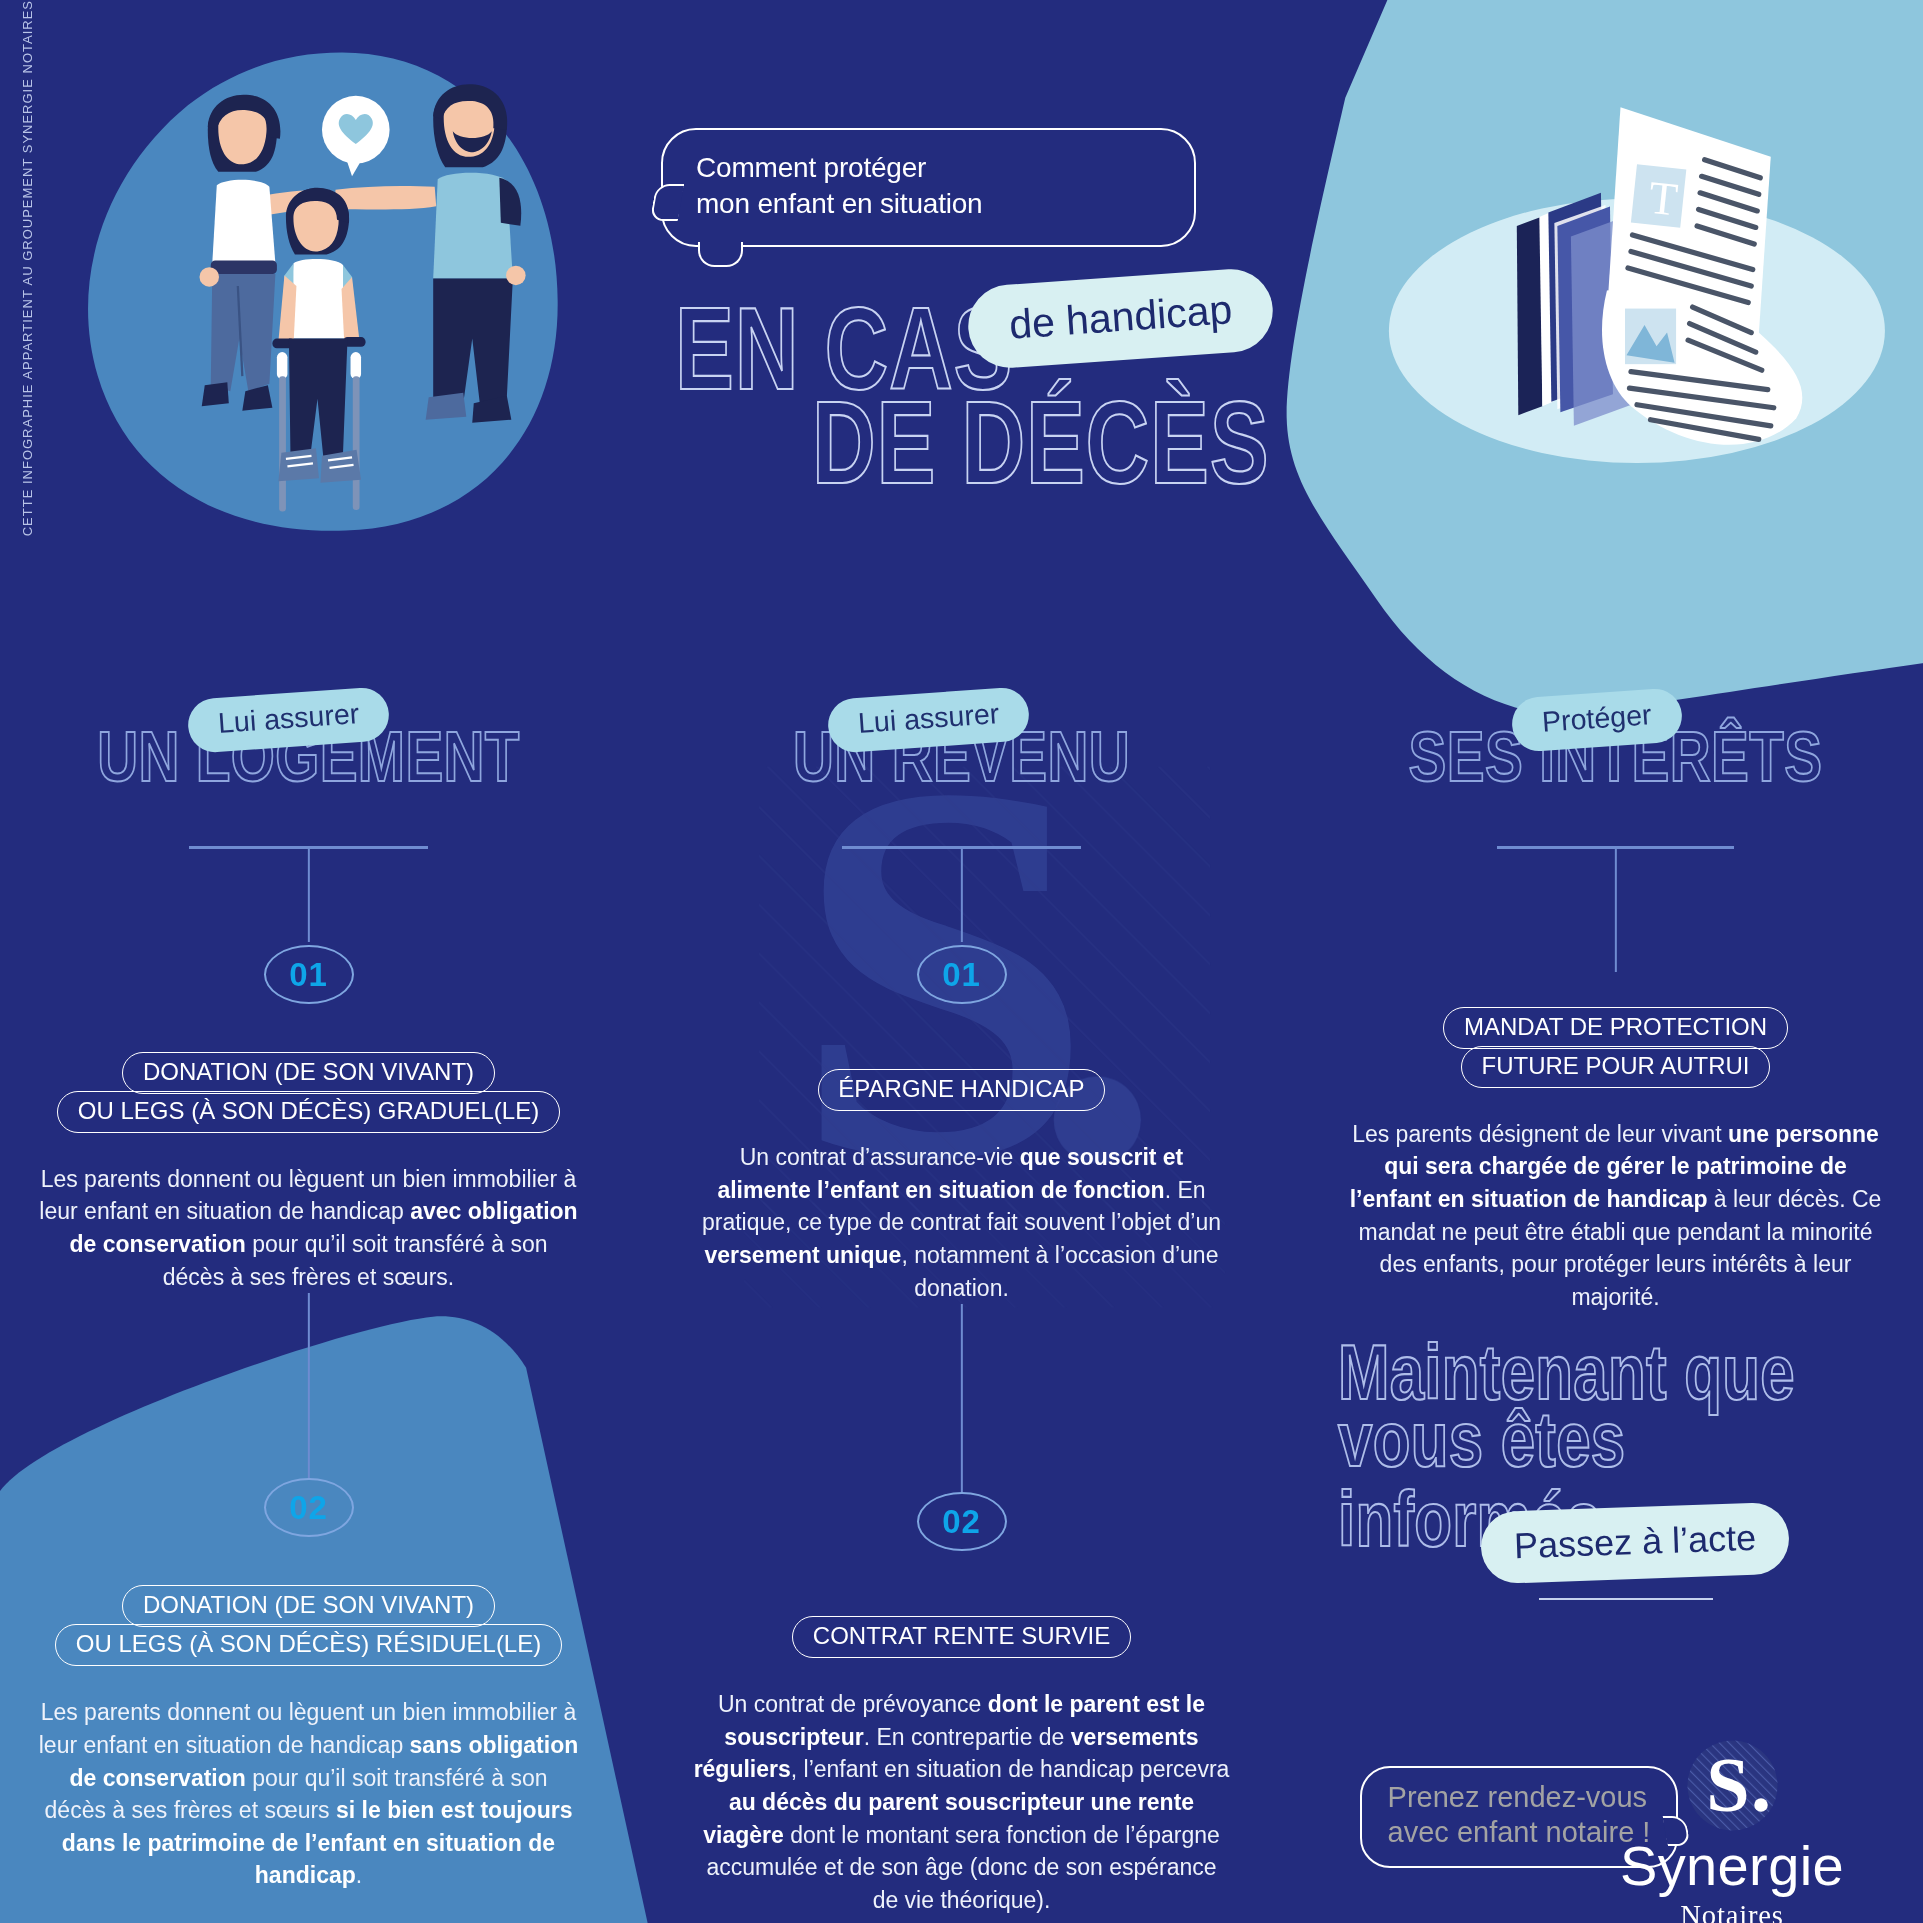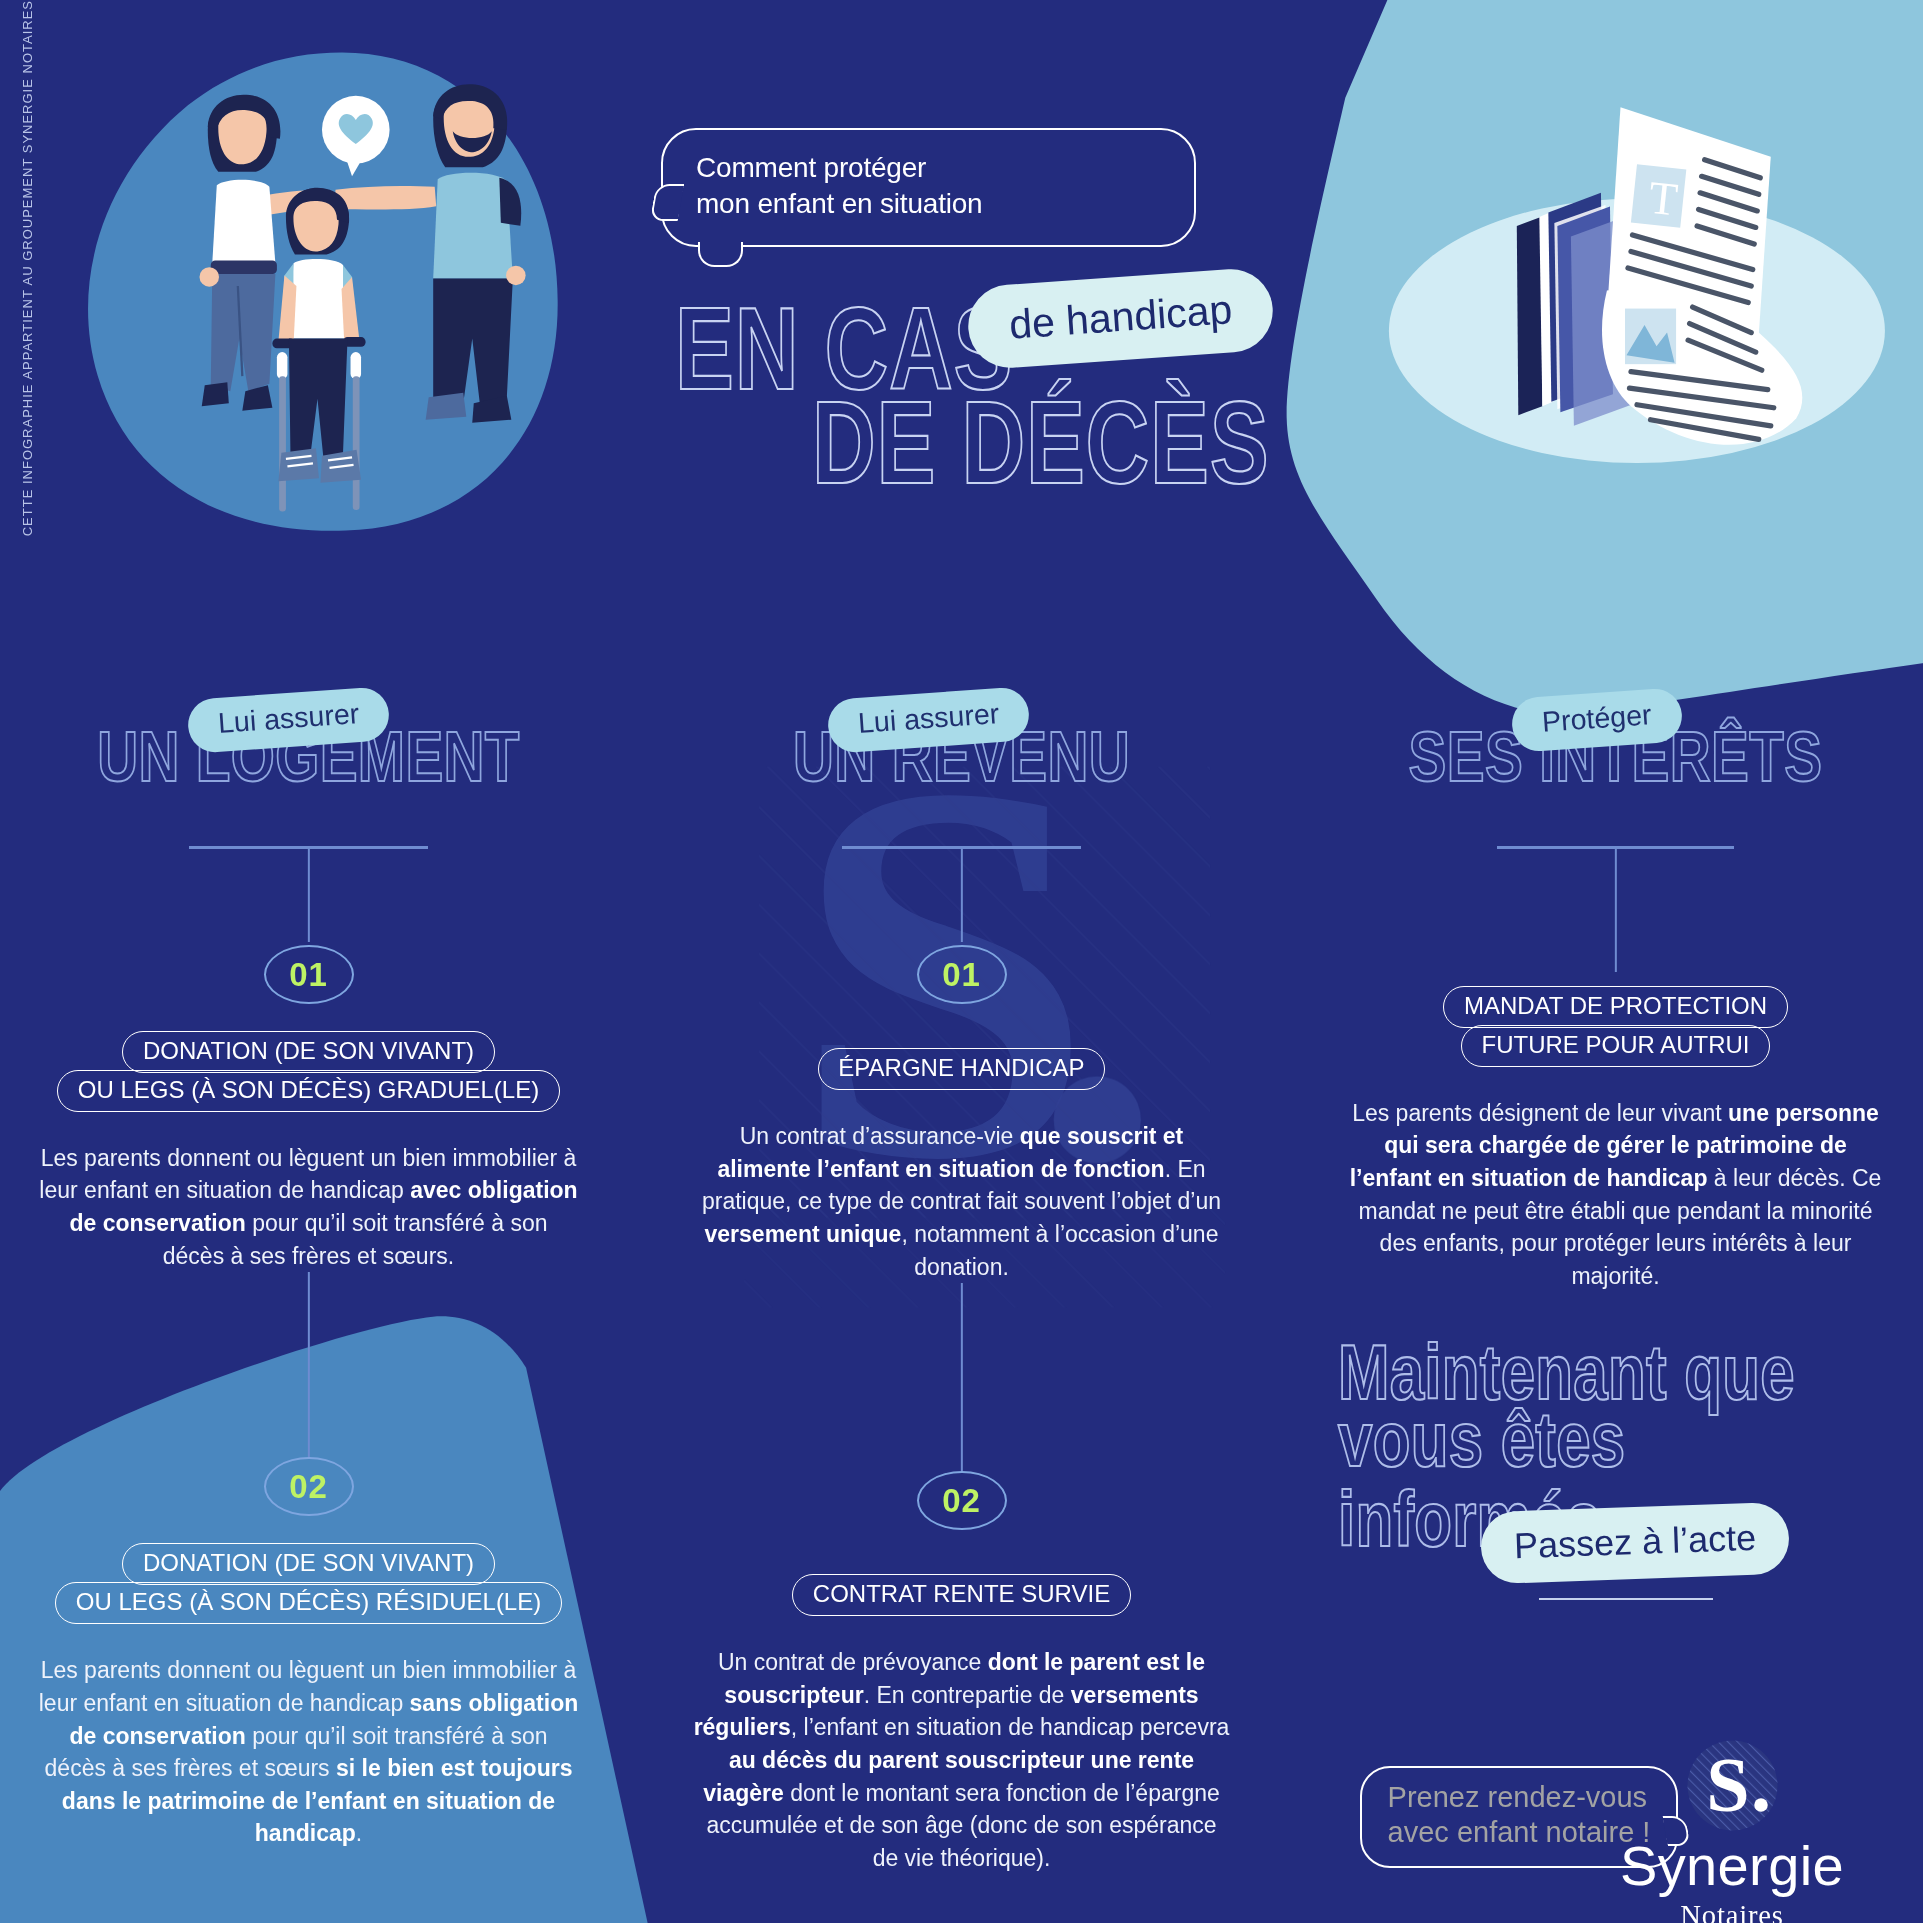--- a/index.html
+++ b/index.html
@@ -91,28 +91,28 @@
     transform:scaleX(0.96) scaleY(1.18);
   }
 
   .rule{ position:relative; height:3px; margin:42px auto 0; width:239px; background:#6f8cd1; }
   .rule.wide{ width:237px; }
   .stem{ position:absolute; left:50%; top:0; width:2.3px; background:#6f8cd1; transform:translateX(-50%); }
 
   .numcircle{
     width:90px; height:59px; border:2.3px solid #7fa6e0; border-radius:50%;
     margin:0 auto; display:flex; align-items:center; justify-content:center;
-    color:#bef264; font-size:33px; font-weight:700; letter-spacing:0.8px; background:transparent;
+    color:#0ea5e9; font-size:33px; font-weight:700; letter-spacing:0.8px; background:transparent;
   }
 
   .tagline{ display:flex; flex-direction:column; align-items:center; gap:0; }
   .tagrow{
     border:1.9px solid #ffffff; border-radius:30px; color:#ffffff;
     font-size:24px; padding:6px 19.5px 7.5px; white-space:nowrap; line-height:1.1;
-    background:transparent; position:relative;
+    background:transparent; position:relative;margin-top:21px;
   }
   .tagrow + .tagrow{ margin-top:-3px; }
 
   .body-txt{
     color:#eef2fb; font-size:23px; line-height:1.42; text-align:center;
     font-weight:400; margin-top:30px;
   }
   .body-txt b{ font-weight:700; color:#ffffff; }
 
   

